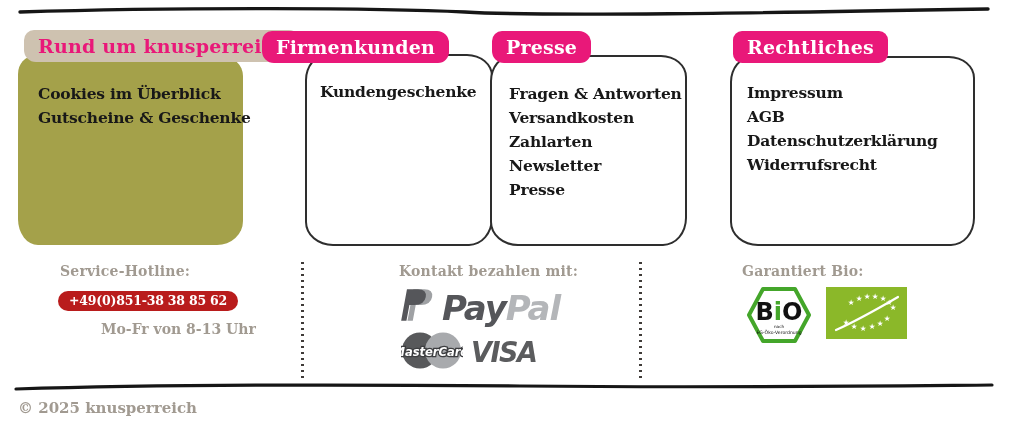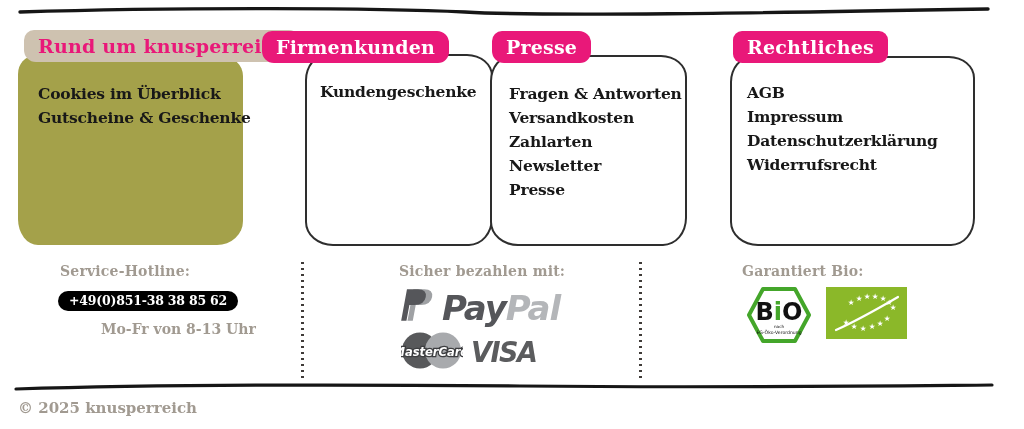--- a/index.html
+++ b/index.html
@@ -31,21 +31,21 @@
   .links li{
     font-size:15.5px;font-weight:700;color:#181818;line-height:24px;
     cursor:pointer;white-space:nowrap;letter-spacing:-0.2px;
   }
   
   .mini-title{
     position:absolute;font-size:14px;font-weight:700;color:#a19a91;
     white-space:nowrap;letter-spacing:0.2px;
   }
   .phone-badge{
-    position:absolute;background:#000000;color:#ffffff;border-radius:10px;
+    position:absolute;background:#b91c1c;color:#ffffff;border-radius:10px;
     font-size:12.5px;font-weight:700;letter-spacing:-0.2px;
     padding:2px 11px 3px;white-space:nowrap;cursor:pointer;
   }
   .hours{position:absolute;font-size:14px;font-weight:700;color:#a19a91;white-space:nowrap;}
   .dotsep{
     position:absolute;width:3px;
     background-image:repeating-linear-gradient(to bottom,#3f3b38 0 2.5px,transparent 2.5px 6px);
   }
   
   .paypal-word{
@@ -93,35 +93,35 @@
       <li>Versandkosten</li>
       <li>Zahlarten</li>
       <li>Newsletter</li>
       <li>Presse</li>
     </ul>
   </div>
 
   <div class="tab pink" style="left:733px;top:31px;border-radius:9px;">Rechtliches</div>
   <div class="linkbox" style="left:730px;top:56px;width:245px;height:190px;padding:23px 0 0 15px;">
     <ul class="links">
+      <li>Impressum</li>
       <li>AGB</li>
-      <li>Impressum</li>
       <li>Datenschutzerklärung</li>
       <li>Widerrufsrecht</li>
     </ul>
   </div>
 
   <div class="mini-title" style="left:60px;top:263px;">Service-Hotline:</div>
   <div class="phone-badge" style="left:58px;top:291px;">+49(0)851-38 38 85 62</div>
   <div class="hours" style="left:59px;top:321px;margin-left:42px;">Mo-Fr von 8-13 Uhr</div>
 
   <div class="dotsep" style="left:301px;top:262px;height:117px;"></div>
   <div class="dotsep" style="left:639px;top:262px;height:117px;"></div>
 
-  <div class="mini-title" style="left:399px;top:263px;">Sicher bezahlen mit:</div>
+  <div class="mini-title" style="left:399px;top:263px;">Kontakt bezahlen mit:</div>
 
   <svg class="abs" style="left:398px;top:286px;" width="38" height="38" viewBox="0 0 36 36">
     <path d="M9 33 L14.5 3 H25 Q33.5 3 32.3 10.5 Q31 18 21.5 18 H16.8 L14 33 Z" fill="#9fa1a4"></path>
     <path d="M3 33 L8.5 3 H19 Q27.5 3 26.3 10.5 Q25 18 15.5 18 H10.8 L8 33 Z" fill="#55565a"></path>
   </svg>
   <div class="paypal-word" style="left:442px;top:288px;">
     <span class="pp-dark">Pay</span><span class="pp-light">Pal</span>
   </div>
 
   <svg class="abs" style="left:401px;top:329px;" width="62" height="43" viewBox="0 0 62 43">

